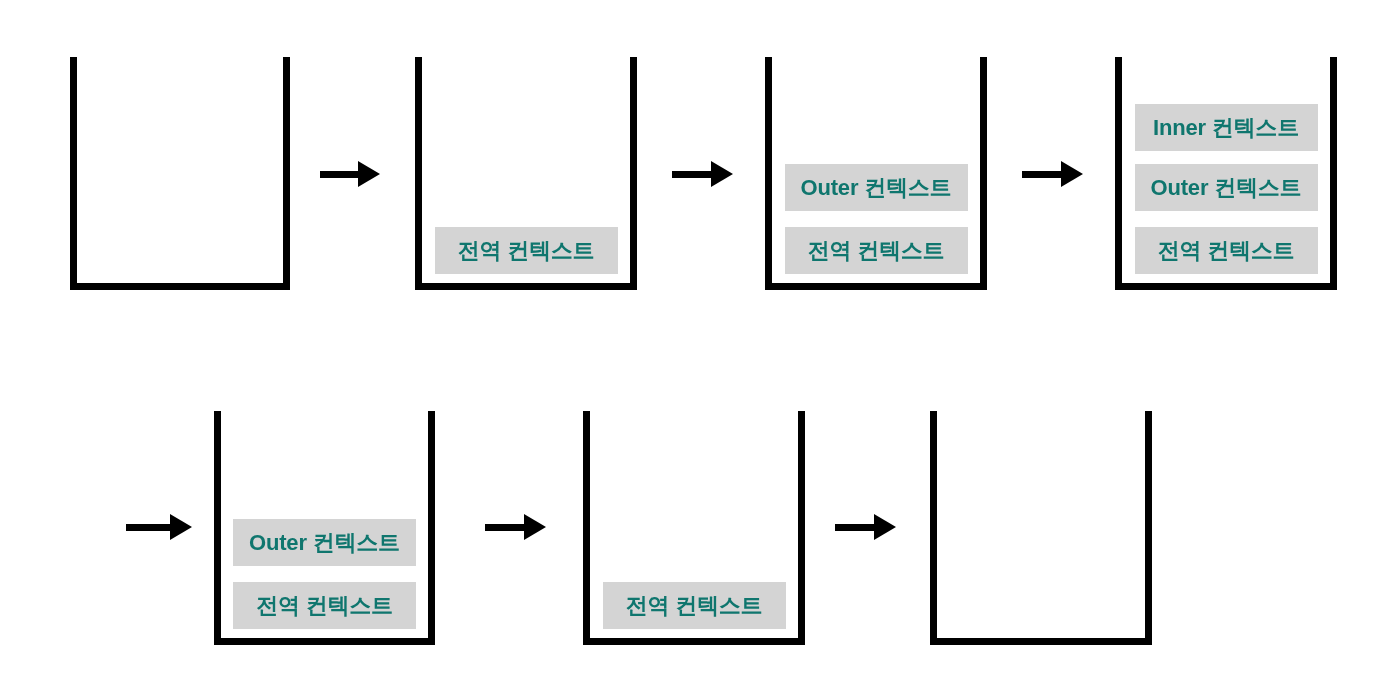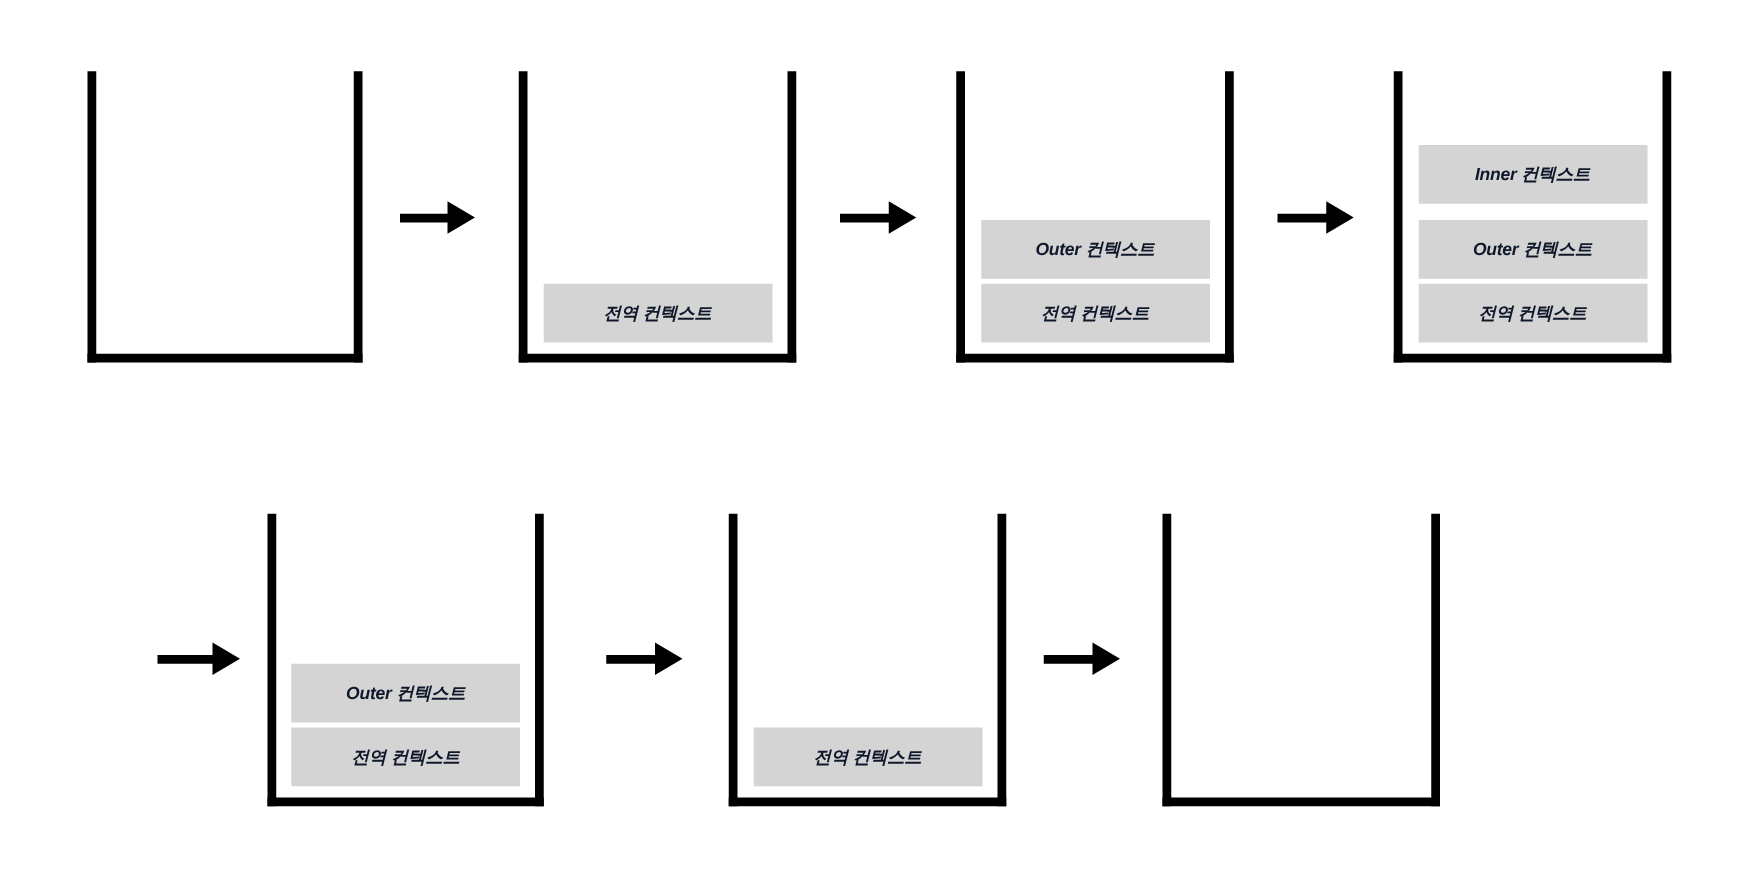--- a/index.html
+++ b/index.html
@@ -34,34 +34,33 @@
     flex-direction: column-reverse;   
     justify-content: flex-start;
     align-items: center;
     padding: 0 0 9px 0;
   }
 
   
   .frame {
     box-sizing: border-box;
     background: #d4d4d4;
-    color: #0f172a;
+    color: #0f766e;
     height: 47px;
     width: 183px;
     margin-top: 13px;
     display: flex;
     align-items: center;
     justify-content: center;
-    font-size: 14px;
+    font-size: 22px;
     font-weight: bold;
     letter-spacing: -0.2px;
     white-space: nowrap;
-    font-style: italic;
   }
-  .frame:first-child { margin-top: 4px; }
+  .frame:first-child { margin-top: 16px; }
 
   
   .arrow {
     position: absolute;
     height: 34px;
     display: flex;
     align-items: center;
   }
   .arrow .shaft {
     height: 7px;

